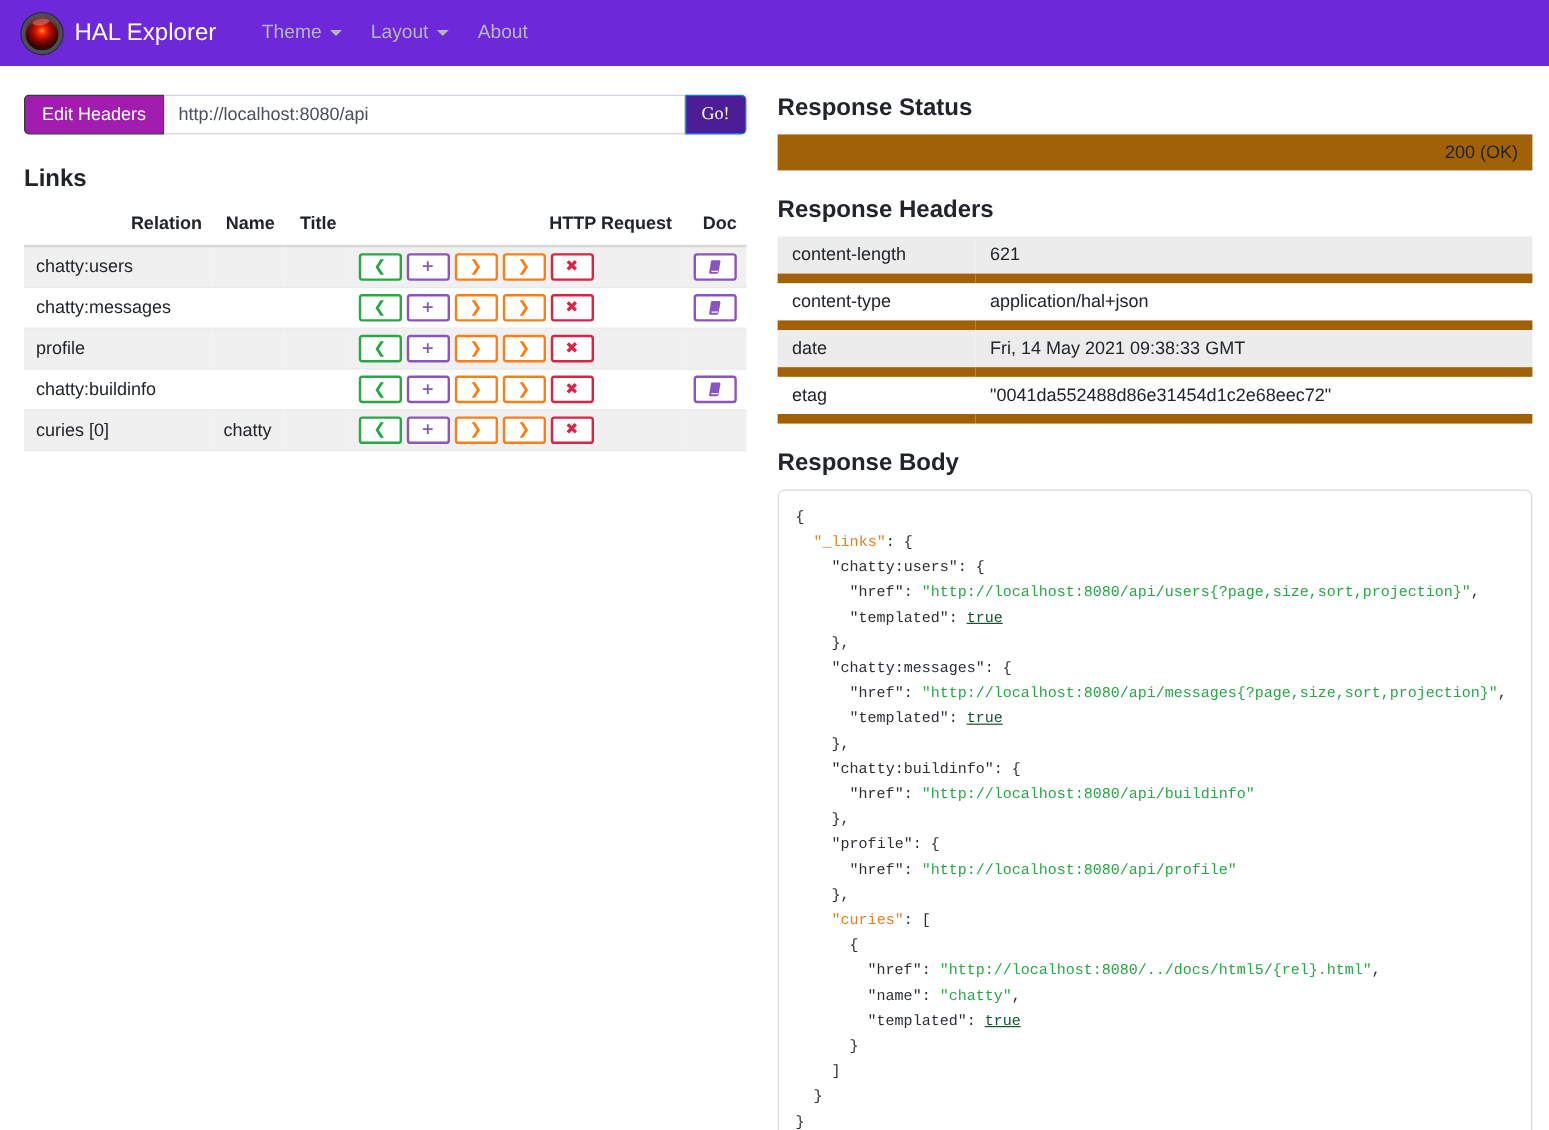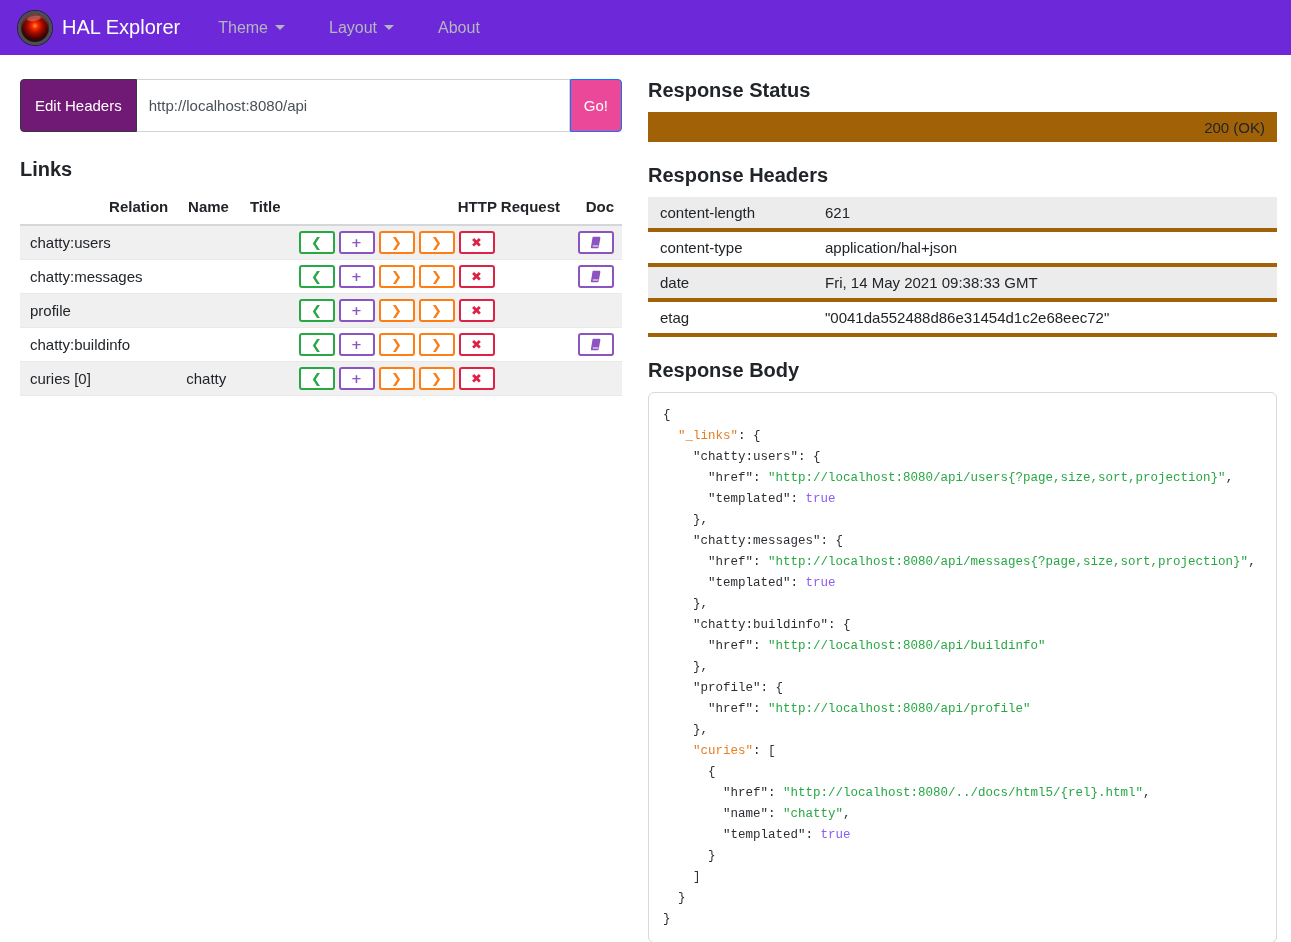--- a/index.html
+++ b/index.html
@@ -8,38 +8,38 @@
 
   
   .navbar { background:#6d28d9; height:55px; display:flex; align-items:center; padding:0 18px; }
   .brand { display:flex; align-items:center; gap:10px; margin-right:26px; cursor:pointer; }
   .hal-logo { width:34px; height:34px; border-radius:50%;
     background: radial-gradient(circle at 50% 42%, #ff9c3f 0%, #ff2a00 14%, #a80b00 34%, #3d0300 62%, #151515 78%, #101010 100%);
     border:3px solid #4b4f54; box-shadow: inset 0 2px 2px rgba(255,255,255,.25), 0 0 0 1px #23272b; position:relative; }
   .hal-logo::after { content:""; position:absolute; left:6px; top:2px; width:14px; height:5px;
     border-radius:50%; background:rgba(255,255,255,.28); transform:rotate(-8deg); }
   .brand-title { color:#fff; font-size:20px; }
-  .nav-items { display:flex; align-items:center; gap:20px; }
+  .nav-items { display:flex; align-items:center; gap:0; }
   .nav-link { color:#b4b8bc; font-size:16px; padding:8px 12px; cursor:pointer; text-decoration:none; display:inline-flex; align-items:center; gap:7px; }
   .caret { width:0; height:0; border-left:5px solid transparent; border-right:5px solid transparent; border-top:5px solid #b4b8bc; display:inline-block; }
 
   
   .main { display:flex; align-items:flex-start; padding:24px 14px 24px 20px; gap:26px; }
   .col-left { width:602px; flex:0 0 602px; }
   .col-right { flex:1; min-width:0; }
   h2.section-title { font-size:20px; font-weight:700; color:#212529; margin:0 0 10px 0; }
 
   
   .address-bar { display:flex; width:100%; margin-bottom:26px; }
-  .btn-edit-headers { background:#701a75; color:#fff; border:1px solid #343a40; font-size:15px;
+  .btn-edit-headers { background:#a21caf; color:#fff; border:1px solid #343a40; font-size:15px;
     padding:7px 14px; border-radius:4px 0 0 4px; cursor:pointer; font-family:inherit; white-space:nowrap; }
   .url-input { flex:1; border:1px solid #ced4da; border-left:none; padding:6px 12px; font-size:15px;
     color:#495057; font-family:inherit; outline:none; min-width:0; }
-  .btn-go { background:#ec4899; color:#fff; border:1px solid #007bff; font-size:15px; padding:17px 13px;
-    border-radius:0 4px 4px 0; cursor:pointer; font-family:Liberation Sans, sans-serif; }
+  .btn-go { background:#4c1d95; color:#fff; border:1px solid #007bff; font-size:15px; padding:7px 13px;
+    border-radius:0 4px 4px 0; cursor:pointer; font-family:Liberation Serif, serif; }
 
   
   table { border-collapse:collapse; width:100%; }
   .links-table th { text-align:right; font-size:15px; padding:7px 8px 9px 10px; border-bottom:2px solid #d4d7da; }
   .links-table td { font-size:15px; padding:5px 8px 5px 10px; vertical-align:middle; height:33px; }
   .links-table tbody tr { border-top:1px solid #e9e9e9;padding-left:32px; }
   .links-table tbody tr:nth-child(odd) { background:#f0f0f0; }
   .links-table tbody tr:last-child { border-bottom:1px solid #e9e9e9; }
   .col-relation{width:160px;} .col-name{width:61px;} .col-title{width:52px;} .col-http{width:289px;} .col-doc{width:40px; text-align:center;}
   .http-group { display:flex; gap:4px; }
@@ -53,32 +53,32 @@
   .http-delete { border-color:#dc2245; color:#dc2245; }
   .doc-btn { border-color:#8c54c0; color:#8c54c0; }
   .doc-btn svg { display:block; }
 
   
   .status-bar { background:#a16207; font-size:15px; padding:7px 12px; height:30px; margin-bottom:22px;text-align:right; }
   .resp-headers { margin-bottom:22px; }
   .resp-headers td { font-size:15px; padding:7px 12px; height:33px; vertical-align:middle; }
   .resp-headers tr:nth-child(odd) { background:#ececec; }
   .resp-headers .hkey { width:165px; }
-  .resp-headers tr { border-bottom:4px solid #a16207; }
+  .resp-headers tr { border-bottom:8px solid #a16207; }
 
   
   .body-box { border:1px solid #d9d9d9; border-radius:6px; background:#fff; padding:12px 14px;
     font-family:"Liberation Mono","DejaVu Sans Mono",monospace; font-size:12.5px; line-height:21px;
     overflow:hidden; min-height:546px; }
   .jline { white-space:pre; }
   .tok-p { color:#2b2f33; }
   .tok-k { color:#2b2f33; }
   .tok-h { color:#e67e22; }
   .tok-s { color:#28a745; }
-  .tok-b { color:#8b5cf6; }
+  .tok-b { color:#14532d;text-decoration:underline; }
 </style>
 </head>
 <body>
 
 <nav class="navbar">
   <div class="brand">
     <span class="hal-logo"></span>
     <span class="brand-title">HAL Explorer</span>
   </div>
   <div class="nav-items" id="nav-menu">

